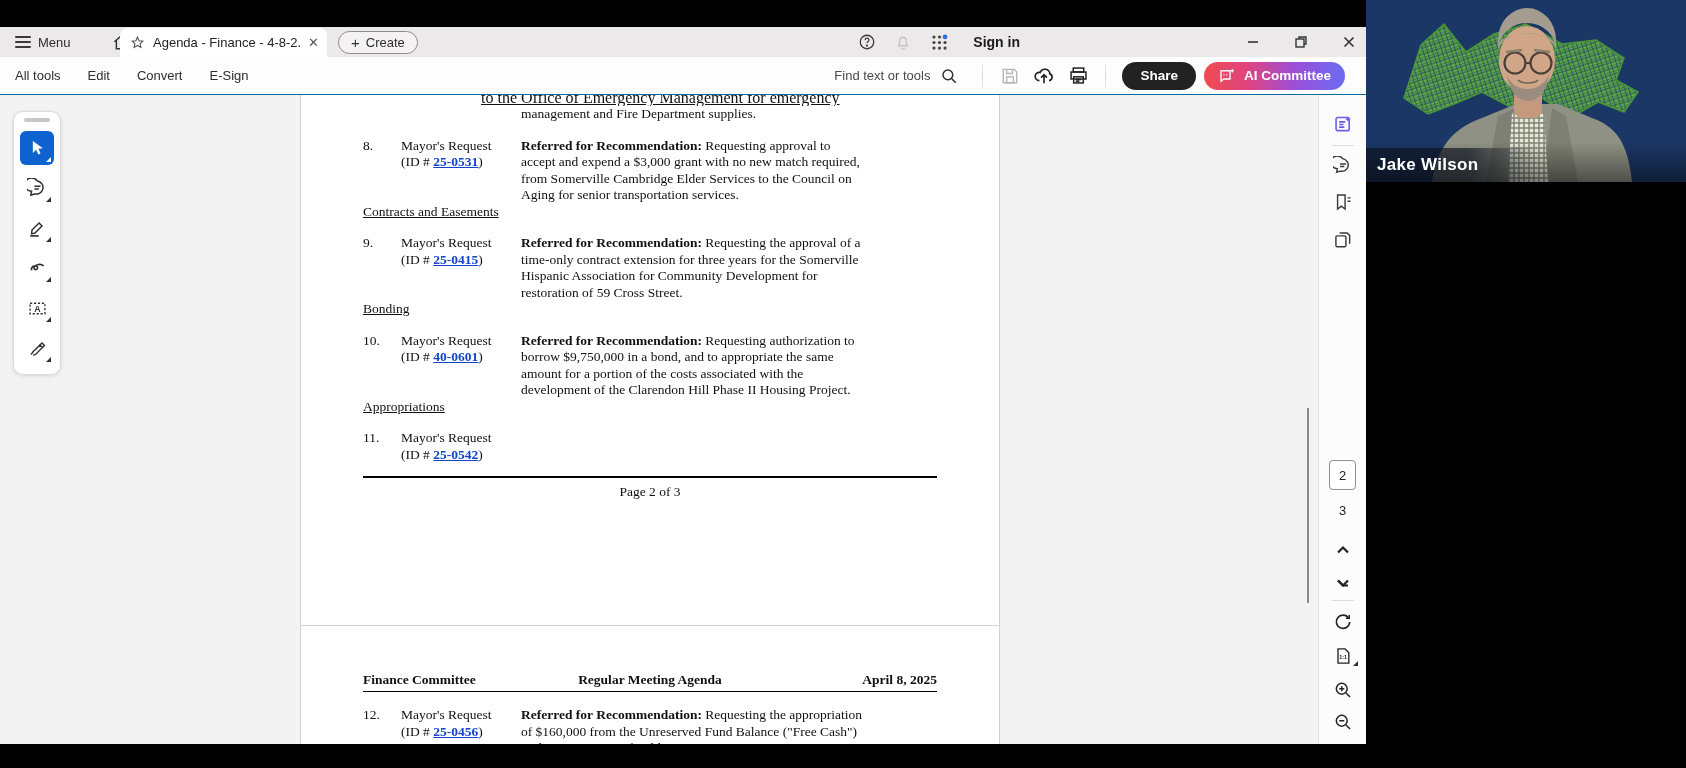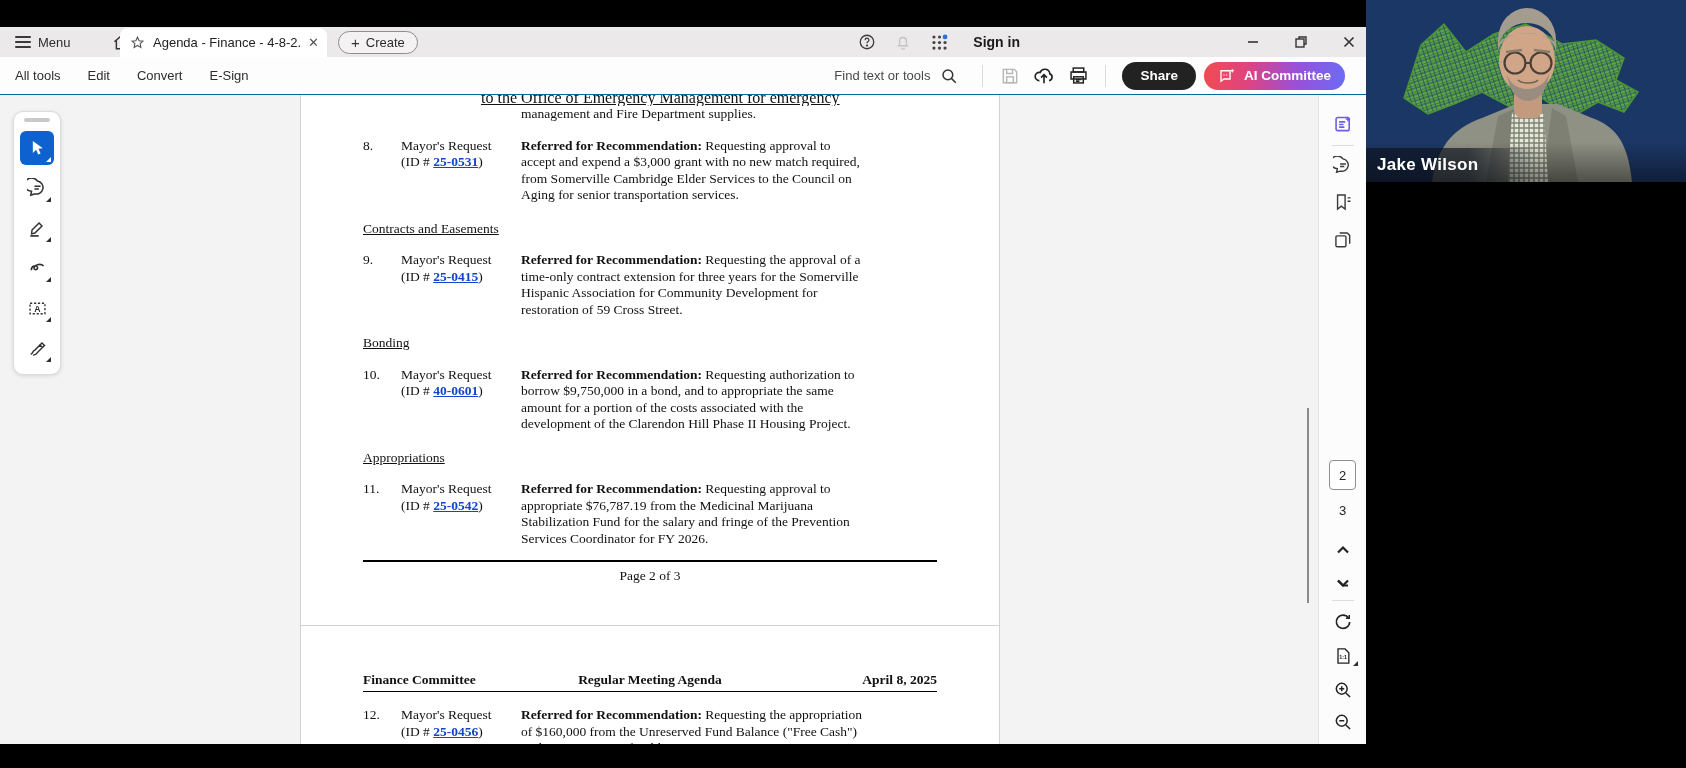--- a/index.html
+++ b/index.html
@@ -71,21 +71,21 @@
   .page3 { top:530px; height:240px; padding:0 62px; }
   .clipline { height:20px; overflow:hidden; }
   .clipline div { margin-top:4px; font-size:16px; line-height:16.5px; margin-left:118px;text-decoration:underline; }
   .carryline { font-size:13.5px; line-height:16.5px; margin-left:158px; }
   .agenda-item { display:flex; margin-top:15px; font-size:13.5px; line-height:16.5px; }
   .col-num { width:38px; }
   .col-req { width:120px; }
   .col-desc { width:345px; }
   .col-desc b { font-weight:bold; }
   .doc-link { color:#1245cc; font-weight:bold; text-decoration:underline; }
-  .sect { margin-top:17px; font-size:13.5px; line-height:16.5px; text-decoration:underline; }
+  .sect { font-size:13.5px; line-height:16.5px; text-decoration:underline; }
   .rule { margin-top:13px; border-top:2px solid #000; }
   .pagefooter { text-align:center; font-size:13.5px; margin-top:6px; }
   .p3header { display:flex; margin-top:46px; padding-bottom:3px; border-bottom:1px solid #000;
     font-size:13.5px; font-weight:bold; }
   .p3header .h-left { width:205px; }
   .p3header .h-center { flex:1; text-align:center; }
   .p3header .h-right { width:205px; text-align:right; }
 
   
   .scroll-thumb { position:absolute; left:1307px; top:313px; width:2px; height:195px; background:#8a8a8a; }
@@ -325,21 +325,20 @@
         </div>
 
         <div class="sect">Appropriations</div>
 
         <div class="agenda-item">
           <div class="col-num">11.</div>
           <div class="col-req">
             <div>Mayor's Request</div>
             <div><span>(ID # </span><span class="doc-link">25-0542</span><span>)</span></div>
           </div>
-          <div class="col-desc"><b>Referred for Recommendation:</b><span> Requesting approval to appropriate $76,787.19 from the Medicinal Marijuana Stabilization Fund for the salary and fringe of the Prevention Services Coordinator for FY 2026.</span></div>
         </div>
 
         <div class="rule"></div>
         <div class="pagefooter">Page 2 of 3</div>
       </div>
 
       <div class="page page3">
         <div class="p3header">
           <div class="h-left">Finance Committee</div>
           <div class="h-center">Regular Meeting Agenda</div>

